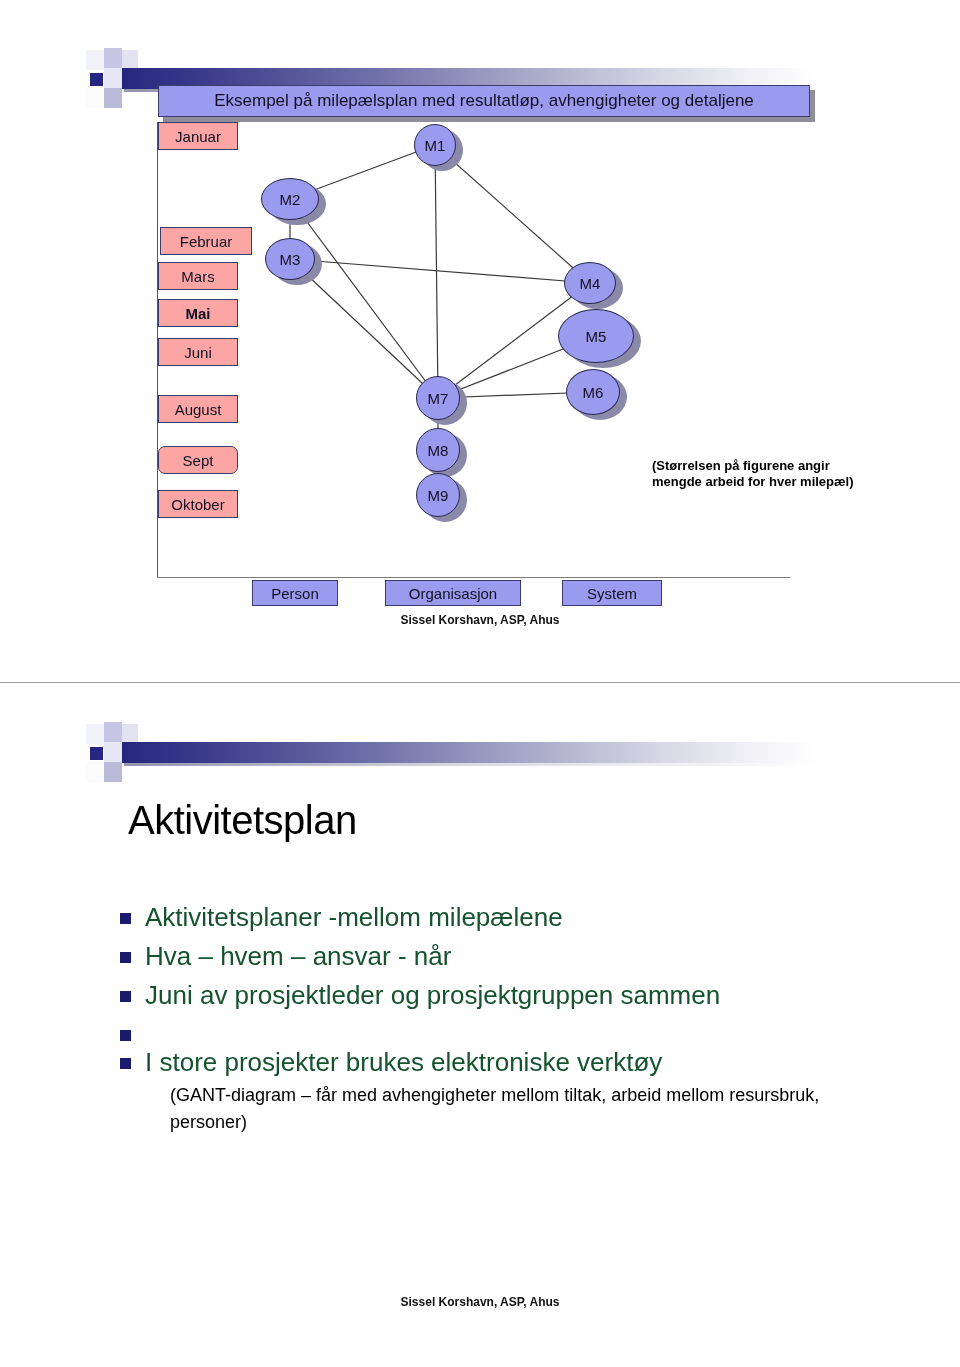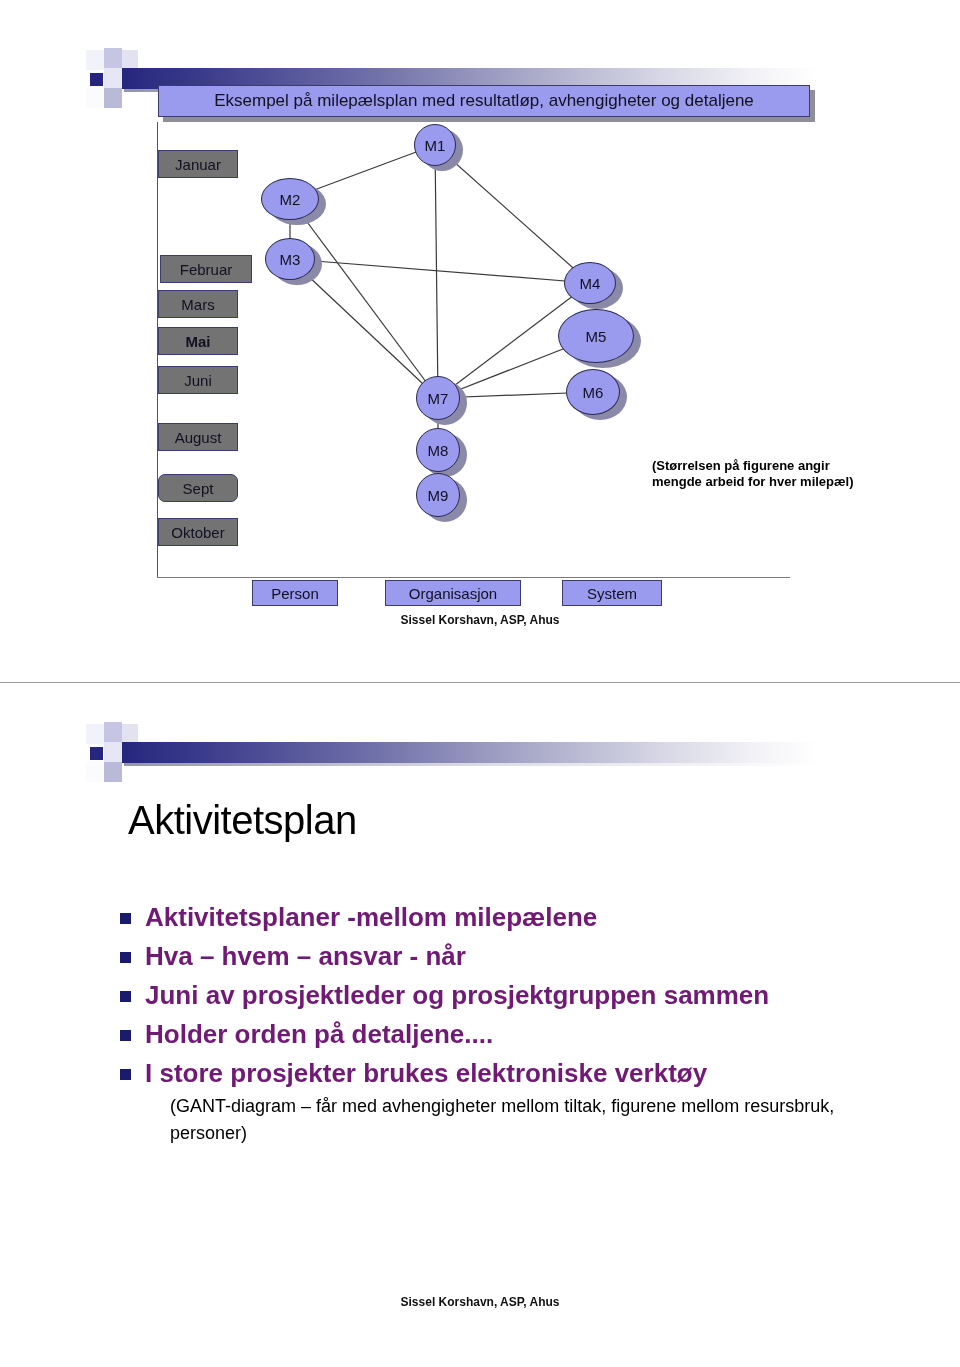--- a/index.html
+++ b/index.html
@@ -97,29 +97,28 @@
   }
   .timeline-hline {
     position: absolute;
     left: 157px; top: 577px;
     width: 633px; height: 1px;
     background: #7a7a7a;
   }
 
   .month-box {
     position: absolute;
-    background: #737373;
+    background: #fca5a5;
     border: 1px solid #3b3b6e;
     display: flex;
     align-items: center;
     justify-content: center;
     font-size: 15px;
     color: #111122;
     white-space: nowrap;
-    margin-top: 28px;
   }
 
   
   .graph-layer {
     position: absolute;
     left: 0; top: 0;
     width: 960px; height: 620px;
     pointer-events: none;
   }
   .node {
@@ -199,22 +198,21 @@
   .bullet-marker {
     width: 11px; height: 11px;
     background: #1b1b6e;
     margin-right: 14px;
     margin-top: 13px;
     flex: 0 0 auto;
   }
   .bullet-text {
     font-size: 26px;
     line-height: 1.35;
-    color: #701a75;
-    font-weight: bold;
+    color: #14532d;
   }
   .bullet-sub {
     font-size: 18px;
     line-height: 1.5;
     color: #000000;
     margin-left: 25px;
     margin-top: 2px;
   }
 </style>
 </head>
@@ -376,26 +374,23 @@
       </div>
     </div>
     <div class="bullet-row">
       <div class="bullet-marker"></div>
       <div>
         <div class="bullet-text">Juni av prosjektleder og prosjektgruppen sammen</div>
       </div>
     </div>
     <div class="bullet-row">
       <div class="bullet-marker"></div>
-      <div>
-        <div class="bullet-text">Holder orden på detaljene....</div>
-      </div>
     </div>
     <div class="bullet-row">
       <div class="bullet-marker"></div>
       <div>
         <div class="bullet-text">I store prosjekter brukes elektroniske verktøy</div>
-        <div class="bullet-sub">(GANT-diagram – får med avhengigheter mellom tiltak, figurene mellom resursbruk, personer)</div>
+        <div class="bullet-sub">(GANT-diagram – får med avhengigheter mellom tiltak, arbeid mellom resursbruk, personer)</div>
       </div>
     </div>
   </div>
 
 <div class="footer-credit" id="footer-2">Sissel Korshavn, ASP, Ahus</div>
 
 </body></html>

